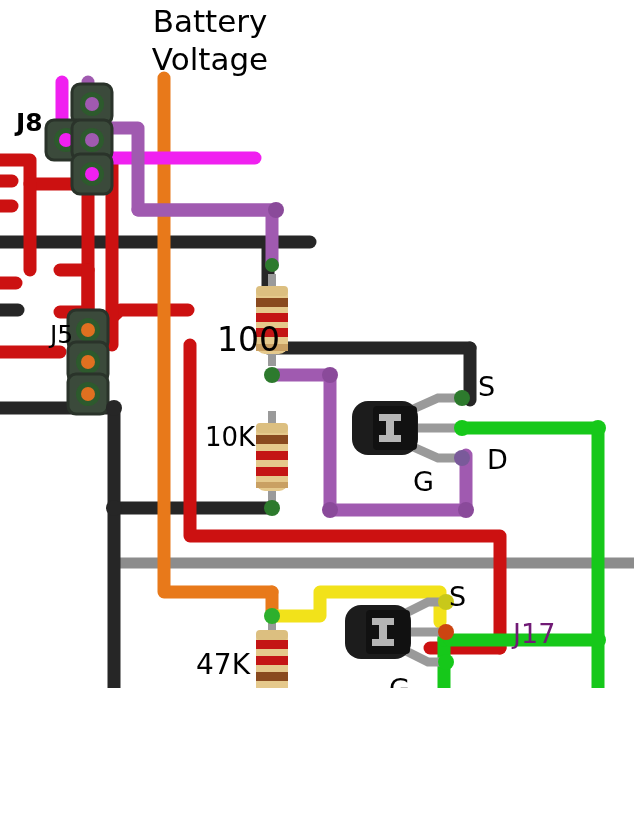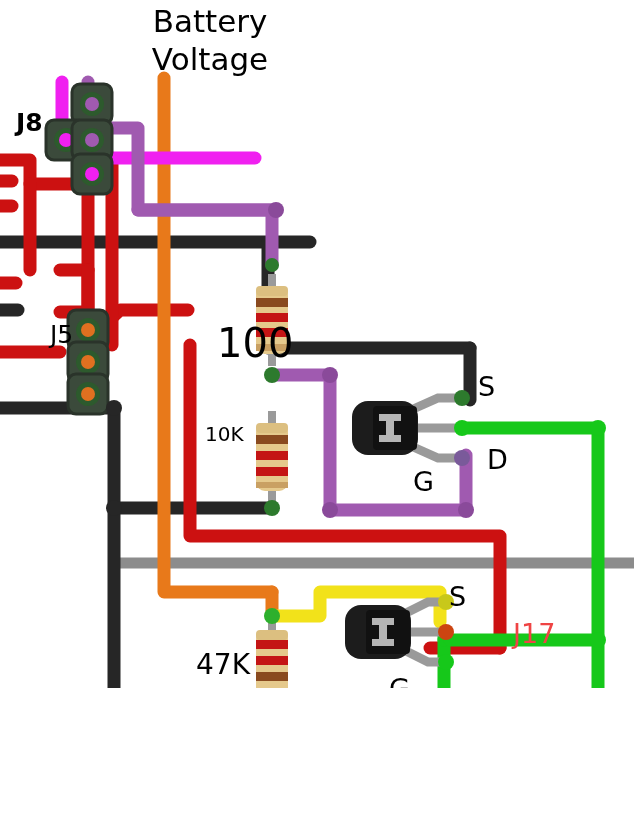--- a/index.html
+++ b/index.html
@@ -2,26 +2,26 @@
 <html><head>
 <meta charset="utf-8">
 <style>
   html,body{margin:0;padding:0;background:#ffffff;}
   body{font-family:"DejaVu Sans", sans-serif;}
   #stage{position:relative;width:634px;height:688px;background:#ffffff;overflow:hidden;}
   svg{position:absolute;left:0;top:0;}
   .lbl{position:absolute;color:#000;font-family:"DejaVu Sans", sans-serif;white-space:pre;}
   #title{left:118px;top:2px;font-size:31px;line-height:38px;text-align:center;width:184px;}
   #notes{left:322px;top:40px;font-size:27px;line-height:35px;}
-  .lbl-100{left:217px;top:320px;font-size:40px;}
-  .lbl-10k{left:205px;top:422px;font-size:20px;}
+  .lbl-100{left:217px;top:320px;font-size:33px;}
+  .lbl-10k{left:205px;top:422px;font-size:26px;}
   .lbl-47k{left:196px;top:648px;font-size:28px;}
   .lbl-j8{left:16px;top:108px;font-size:25px;font-weight:bold;}
   .lbl-j5{left:33px;top:320px;font-size:25px;margin-left:17px;}
-  .lbl-j17{left:513px;top:618px;font-size:27px;color:#ef4444;}
+  .lbl-j17{left:513px;top:618px;font-size:27px;color:#701a75;}
   .lbl-s1{left:478px;top:371px;font-size:27px;}
   .lbl-d1{left:487px;top:444px;font-size:27px;}
   .lbl-g1{left:413px;top:466px;font-size:27px;}
   .lbl-s2{left:449px;top:581px;font-size:27px;}
   .lbl-g2{left:389px;top:673px;font-size:27px;}
 </style>
 </head>
 <body>
 
 <div id="stage">

